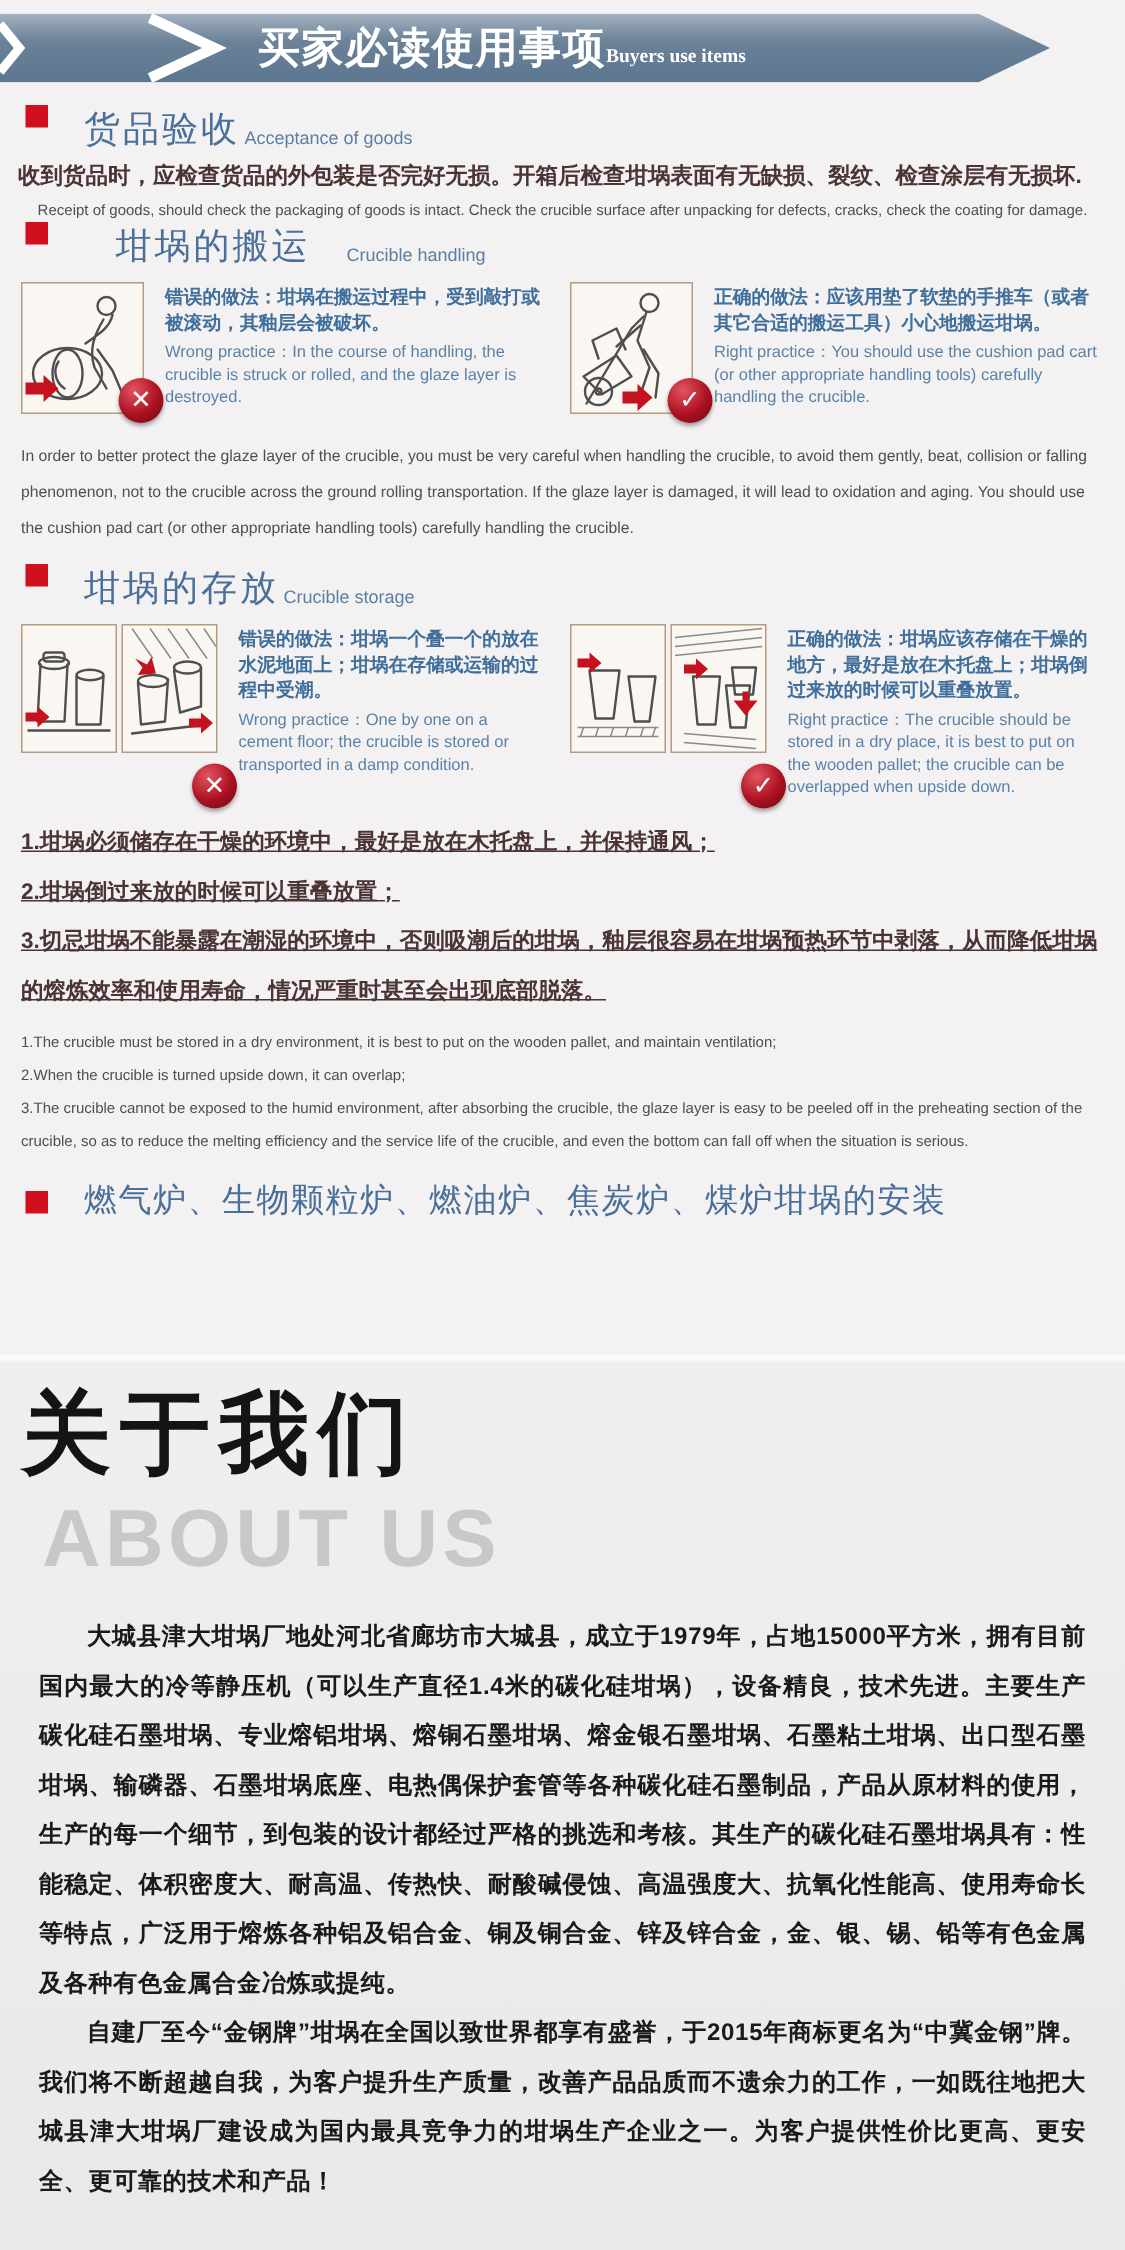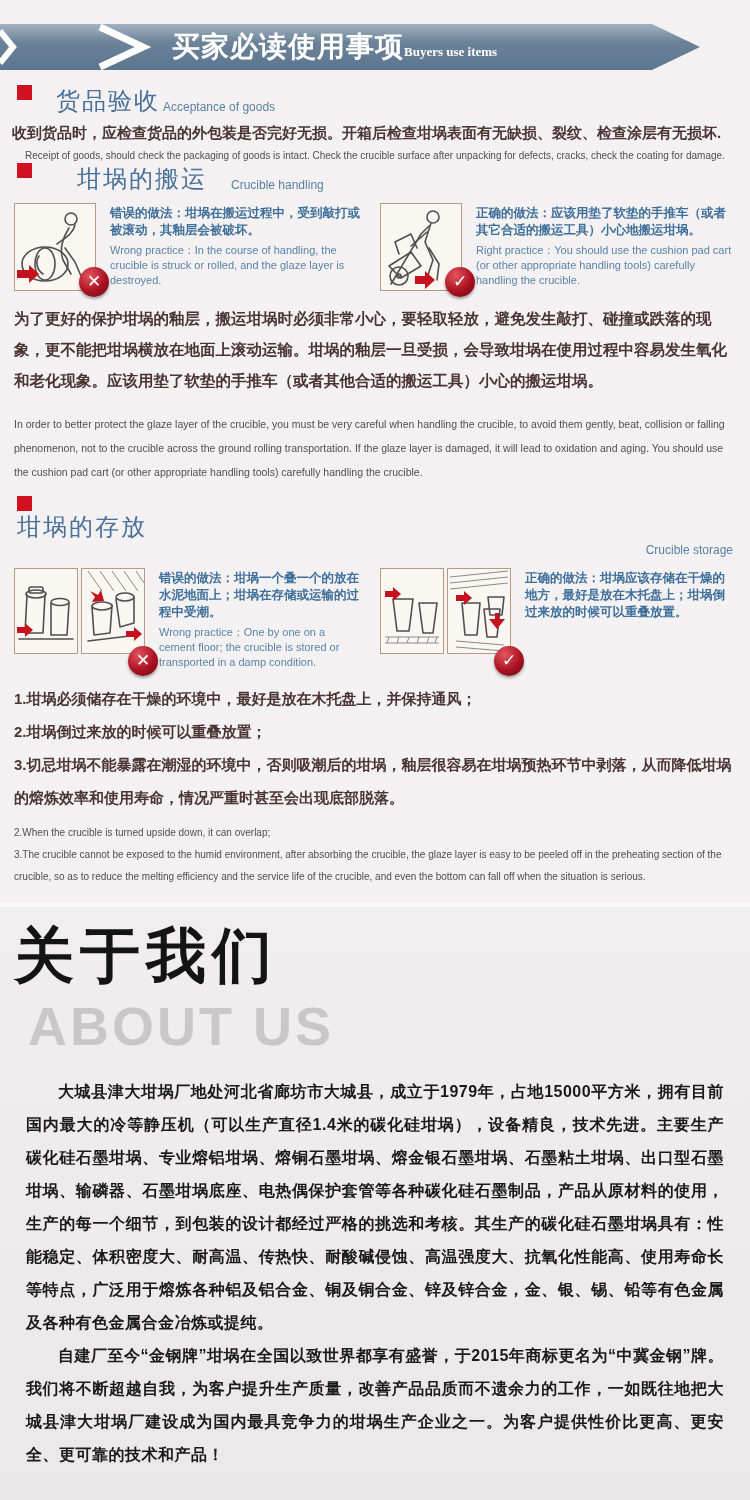--- a/index.html
+++ b/index.html
@@ -5,21 +5,21 @@
   html,body{margin:0;padding:0;}
   body{
     width:750px;height:1500px;overflow:hidden;
     background:#f3f1f2;
     font-family:"Liberation Sans","DejaVu Sans",sans-serif;
     -webkit-font-smoothing:antialiased;
   }
   .top-section{height:903px;overflow:hidden;position:relative;}
 
   
-  .banner{position:relative;height:46px;margin-top:24px;width:710px;}
+  .banner{position:relative;height:46px;margin-top:9px;width:710px;}
   .banner-bg{position:absolute;left:0;top:0;width:700px;height:46px;
     background:linear-gradient(180deg,#a3b2c1 0%,#6b8298 40%,#5c7690 100%);
     clip-path:polygon(0 0,652px 0,700px 23px,652px 46px,0 46px);}
   .banner svg.chevrons{position:absolute;left:0;top:0;}
   .banner-title{position:absolute;left:172px;top:4px;color:#ffffff;
     font-family:"Liberation Serif","DejaVu Serif",serif;font-weight:bold;
     font-size:28px;letter-spacing:1px;white-space:nowrap;}
   .banner-sub{font-size:13px;font-weight:bold;letter-spacing:0;}
 
   
@@ -47,21 +47,21 @@
   .imgbox + .imgbox{margin-left:3px;}
   .badge{position:absolute;right:-13px;bottom:-6px;width:30px;height:30px;border-radius:50%;
     background:radial-gradient(circle at 35% 28%,#e25560,#ab1122 55%,#6d0812 100%);
     color:#fff;font-weight:bold;display:flex;align-items:center;justify-content:center;
     font-size:17px;box-shadow:0 2px 3px rgba(0,0,0,.35);z-index:2;}
   .ptext{margin-left:14px;padding-top:2px;}
   .pzh{font-size:12.5px;font-weight:bold;color:#3f6f9a;line-height:17px;}
   .pen{font-size:11px;color:#5b83a8;line-height:15px;margin-top:4px;}
 
   
-  .rules-zh{padding:0 14px;margin-top:12px;font-size:15px;font-weight:bold;color:#4a3434;line-height:33px;}
+  .rules-zh{padding:0 14px;margin-top:12px;font-size:15px;font-weight:bold;color:#4a3434;line-height:33px;text-decoration:underline;}
   .rules-en{padding:0 14px;margin-top:8px;font-size:10px;color:#4f4f4f;line-height:22px;}
 
   
   .about{height:597px;overflow:hidden;background:linear-gradient(180deg,#f0eeee,#eae8e8);
     border-top:4px solid #fbfafa;position:relative;}
   .about-title-zh{padding:14px 0 0 14px;font-size:60px;font-weight:900;color:#141414;
     letter-spacing:6px;line-height:70px;font-family:"Liberation Sans","DejaVu Sans",sans-serif;}
   .about-title-en{padding:2px 0 0 28px;font-size:54px;font-weight:bold;color:#c9c7c7;
     letter-spacing:3px;line-height:66px;}
   .about-p{padding:0 26px;font-size:16px;font-weight:bold;color:#1a1a1a;
@@ -142,24 +142,23 @@
           <span class="badge">✓</span>
         </div>
       </div>
       <div class="ptext">
         <div class="pzh">正确的做法：应该用垫了软垫的手推车（或者其它合适的搬运工具）小心地搬运坩埚。</div>
         <div class="pen">Right practice：You should use the cushion pad cart (or other appropriate handling tools) carefully handling the crucible.</div>
       </div>
     </div>
   </div>
 
-  <div class="note-zh">为了更好的保护坩埚的釉层，搬运坩埚时必须非常小心，要轻取轻放，避免发生敲打、碰撞或跌落的现象，更不能把坩埚横放在地面上滚动运输。坩埚的釉层一旦受损，会导致坩埚在使用过程中容易发生氧化和老化现象。应该用垫了软垫的手推车（或者其他合适的搬运工具）小心的搬运坩埚。</div>
   <div class="note-en">In order to better protect the glaze layer of the crucible, you must be very careful when handling the crucible, to avoid them gently, beat, collision or falling phenomenon, not to the crucible across the ground rolling transportation. If the glaze layer is damaged, it will lead to oxidation and aging. You should use the cushion pad cart (or other appropriate handling tools) carefully handling the crucible.</div>
 
-  <div class="sec-head" style="margin-top:12px;flex-direction:column;">
+  <div class="sec-head" style="margin-top:12px;">
     <span class="red-sq"></span>
     <span class="sec-zh">坩埚的存放</span>
     <span class="sec-en">Crucible storage</span>
   </div>
 
   <div class="practice-row">
     <div class="practice">
       <div class="imgwrap">
         <div class="imgbox" style="width:64px;height:86px;">
           <svg width="62" height="84" viewBox="0 0 62 84">
@@ -209,30 +208,32 @@
             <path class="ln" d="M40 28 L42 46 L54 46 L56 28 Z"></path>
             <path class="hatch" d="M8 72 L56 76 M8 78 L56 82"></path>
             <polygon class="red" points="8,26 16,26 16,22 24,29 16,36 16,32 8,32"></polygon>
             <polygon class="red" points="41,50 47,50 47,44 51,44 51,50 57,50 49,60"></polygon>
           </svg>
         </div>
         <span class="badge">✓</span>
       </div>
       <div class="ptext" style="width:205px;">
         <div class="pzh">正确的做法：坩埚应该存储在干燥的地方，最好是放在木托盘上；坩埚倒过来放的时候可以重叠放置。</div>
+        <div class="pen">Right practice：The crucible should be stored in a dry place, it is best to put on the wooden pallet; the crucible can be overlapped when upside down.</div>
       </div>
     </div>
   </div>
 
   <div class="rules-zh">
     <div>1.坩埚必须储存在干燥的环境中，最好是放在木托盘上，并保持通风；</div>
     <div>2.坩埚倒过来放的时候可以重叠放置；</div>
     <div>3.切忌坩埚不能暴露在潮湿的环境中，否则吸潮后的坩埚，釉层很容易在坩埚预热环节中剥落，从而降低坩埚的熔炼效率和使用寿命，情况严重时甚至会出现底部脱落。</div>
   </div>
   <div class="rules-en">
+    <div>1.The crucible must be stored in a dry environment, it is best to put on the wooden pallet, and maintain ventilation;</div>
     <div>2.When the crucible is turned upside down, it can overlap;</div>
     <div>3.The crucible cannot be exposed to the humid environment, after absorbing the crucible, the glaze layer is easy to be peeled off in the preheating section of the crucible, so as to reduce the melting efficiency and the service life of the crucible, and even the bottom can fall off when the situation is serious.</div>
   </div>
 
   <div class="sec-head stacked" style="margin-top:12px;">
     <span class="red-sq"></span>
     <span>
       <div class="stack-zh">燃气炉、生物颗粒炉、燃油炉、焦炭炉、煤炉坩埚的安装</div>
 
     </span>

